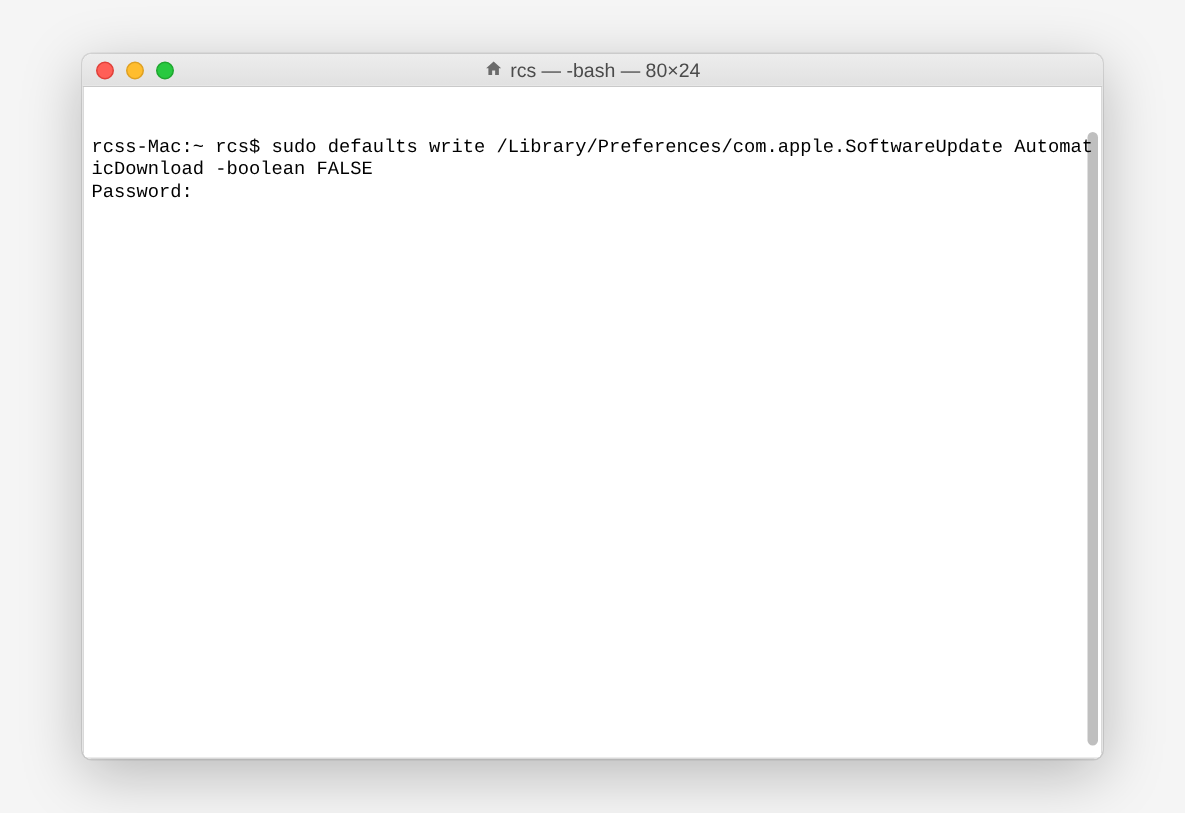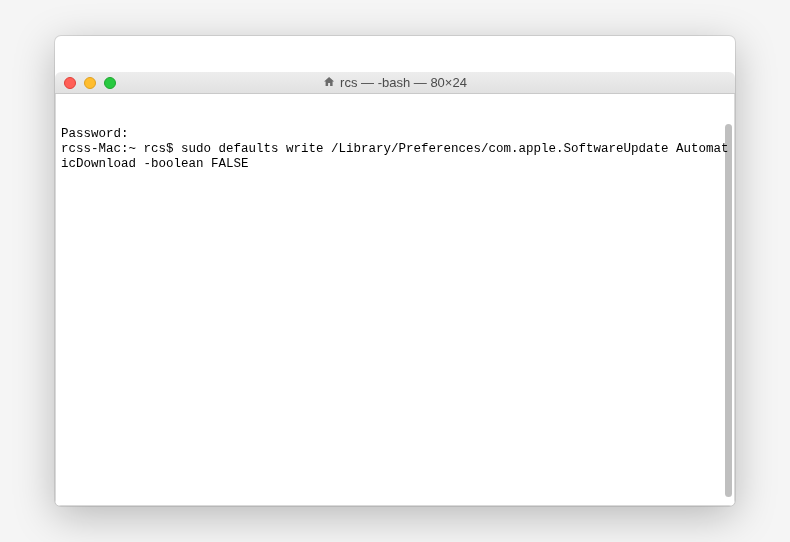--- a/index.html
+++ b/index.html
@@ -70,21 +70,20 @@
     }
     .title-bar {
       height: 22px;
       background: linear-gradient(to bottom, #ededed, #e1e1e1);
       border-bottom: 1px solid #c9c9c9;
       border-top-left-radius: 6px;
       border-top-right-radius: 6px;
       display: flex;
       align-items: center;
       position: relative;
-      margin-top: 36px;
     }
     .traffic-lights {
       display: flex;
       gap: 8px;
       padding-left: 9px;
     }
     .light {
       width: 12px;
       height: 12px;
       border-radius: 50%;
@@ -170,18 +169,18 @@
     <div class="title-text">
       <span class="home-icon">
         <svg width="12" height="12" viewBox="0 0 12 12">
             <path d="M6 1 L11 5.5 L9.5 5.5 L9.5 10 L7 10 L7 7 L5 7 L5 10 L2.5 10 L2.5 5.5 L1 5.5 Z" fill="#6b6b6b"></path>
           </svg>
       </span>
       <span>rcs — -bash — 80×24</span>
     </div>
   </div>
   <div class="terminal-body">
-    <div class="terminal-content"><span class="terminal-line"><span>Password:</span></span><span class="terminal-line"><span>rcss-Mac:~ rcs$ sudo defaults write /Library/Preferences/com.apple.SoftwareUpdate AutomaticDownload -boolean FALSE</span></span></div>
+    <div class="terminal-content"><span class="terminal-line"><span>rcss-Mac:~ rcs$ sudo defaults write /Library/Preferences/com.apple.SoftwareUpdate AutomaticDownload -boolean FALSE</span></span><span class="terminal-line"><span>Password:</span></span></div>
     <div class="scrollbar-track">
       <div class="scrollbar-thumb"></div>
     </div>
   </div>
 </div>
 
 </body></html>

